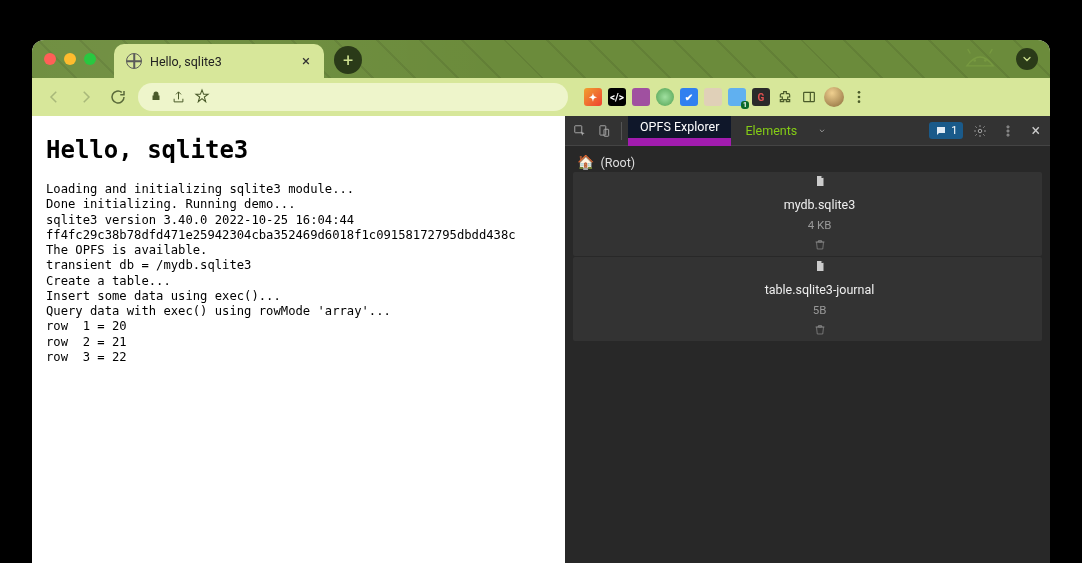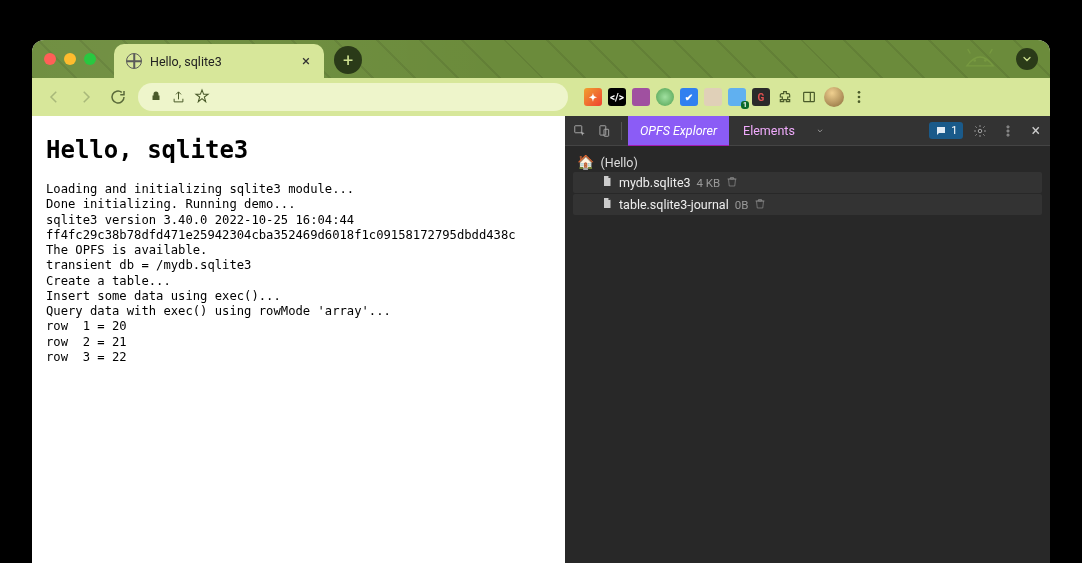--- a/index.html
+++ b/index.html
@@ -142,38 +142,38 @@
       display:flex;
       align-items:center;
       border-bottom:1px solid #444;
       gap:2px;
       padding:0 4px;
     }
     .dt-iconbtn { width:22px; height:22px; display:flex; align-items:center; justify-content:center; cursor:pointer; }
     .dt-iconbtn svg { width:14px; height:14px; stroke:#aaa; fill:none; stroke-width:1.6; }
     .dt-tab {
       padding: 0 12px; height:30px; display:flex; align-items:center;
-      color:#f0abfc; cursor:pointer;
-    }
-    .dt-tab.active { background:#8b5cf6; color:#fff; border-bottom:1px solid #a21caf;font-style:italic; }
+      color:#84cc16; cursor:pointer;
+    }
+    .dt-tab.active { background:#0f172a; color:#fff; border-bottom:8px solid #a21caf; }
     .dt-more { padding:0 6px; }
     .dt-right { margin-left:auto; display:flex; align-items:center; gap:6px; }
     .dt-badge {
       display:flex; align-items:center; gap:4px;
       background:#1a5a8a; color:#fff; padding:2px 6px; border-radius:3px;
       font-size:11px;
     }
     .dt-badge svg { width:12px; height:12px; fill:#e0ebf5; }
     .dt-close { font-size:16px; color:#ccc; cursor:pointer; padding:0 6px; }
     .dt-body { flex:1; padding:6px 8px; }
     .tree-row {
       display:flex; align-items:center; gap:6px; padding:2px 4px;
       font-size:12.5px;
     }
-    .tree-row.child { padding-left:28px; background:#333; border-radius:2px; margin-bottom:1px; }
+    .tree-row.child { padding-left:28px; background:#333; border-radius:2px; margin-bottom:1px;flex-direction:column; }
     .folder-icon { font-size:14px; }
     .file-icon svg { width:12px; height:14px; fill:#ccc; }
     .file-name { color:#eee; }
     .file-size { color:#999; font-size:11.5px; }
     .trash-icon svg { width:12px; height:13px; fill:#888; cursor:pointer; }
   </style>
 </head>
 <body>
 
 <div class="browser-window">
@@ -327,40 +327,40 @@
                 <circle cx="12" cy="12" r="1.8"></circle>
                 <circle cx="12" cy="19" r="1.8"></circle>
               </svg>
             </div>
           <div class="dt-close">×</div>
         </div>
       </div>
       <div class="dt-body">
         <div class="tree-row">
           <span class="folder-icon">🏠</span>
-          <span>(Hello)</span>
+          <span>(Root)</span>
         </div>
         <div class="tree-row child">
           <span class="file-icon"><svg viewBox="0 0 24 24">
                 <path d="M6 2h9l4 4v16H6z"></path>
                 <path d="M15 2v4h4" fill="#282828"></path>
               </svg></span>
           <span class="file-name">mydb.sqlite3</span>
           <span class="file-size">4 KB</span>
           <span class="trash-icon"><svg viewBox="0 0 24 24">
                 <path d="M5 7h14l-1.5 14h-11zM9 4h6v3H9zM3 7h18" stroke="#888" stroke-width="1.5" fill="none"></path>
               </svg></span>
         </div>
         <div class="tree-row child">
           <span class="file-icon"><svg viewBox="0 0 24 24">
                 <path d="M6 2h9l4 4v16H6z"></path>
                 <path d="M15 2v4h4" fill="#282828"></path>
               </svg></span>
           <span class="file-name">table.sqlite3-journal</span>
-          <span class="file-size">0B</span>
+          <span class="file-size">5B</span>
           <span class="trash-icon"><svg viewBox="0 0 24 24">
                 <path d="M5 7h14l-1.5 14h-11zM9 4h6v3H9zM3 7h18" stroke="#888" stroke-width="1.5" fill="none"></path>
               </svg></span>
         </div>
       </div>
     </div>
   </div>
 
 </div>
 

